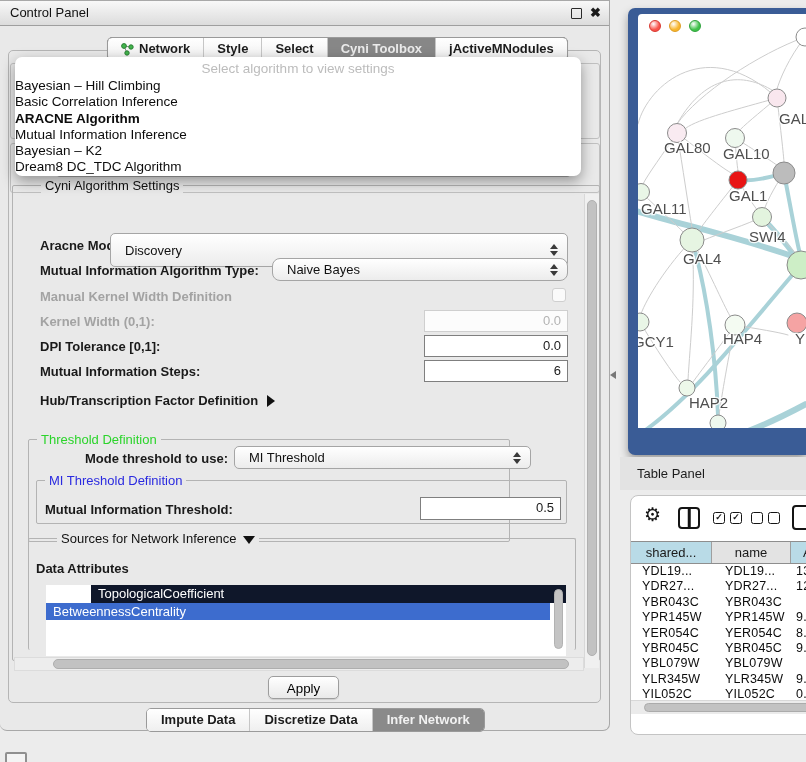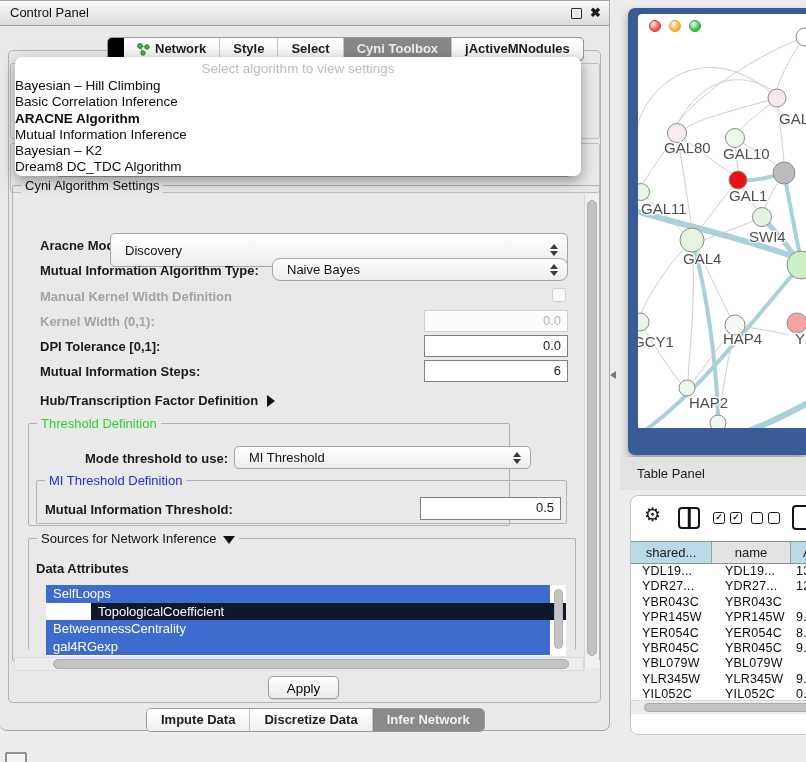--- a/index.html
+++ b/index.html
@@ -16,21 +16,21 @@
   .cp-title .ttl{position:absolute;left:10px;color:#111;}
   .btn-float{position:absolute;right:27px;top:7px;width:9px;height:9px;border:1.5px solid #2a2a2a;border-radius:1px;}
   .btn-close{position:absolute;right:8px;top:0;font-weight:bold;font-size:13px;color:#1a1a1a;line-height:24px;}
 
   .content-card{position:absolute;left:8px;top:49px;width:593px;height:653px;background:#e9e9e9;
       border:1px solid #b5b5b5;border-radius:5px;box-sizing:border-box;z-index:0;}
 
   
   .tabbar{position:absolute;left:107px;top:29px;height:22px;display:flex;z-index:10;
       border:1px solid #9a9a9a;border-radius:5px;overflow:hidden;background:#000000;
-      box-shadow:0 1px 1px rgba(0,0,0,.15);padding-left:16px;}
+      box-shadow:0 1px 1px rgba(0,0,0,.15);}
   .tabbar .seg{padding:0 13px;line-height:22px;font-weight:bold;color:#1c1c1c;white-space:nowrap;
       border-right:1px solid #c6c6c6;display:flex;align-items:center;gap:5px;background:linear-gradient(#ffffff,#efefef);}
   .tabbar .seg:last-child{border-right:none;}
   .tabbar .seg.sel{background:#878787;color:#ececec;text-shadow:none;}
 
   
   .bg-group{position:absolute;border:1px solid #c0c0c0;border-radius:3px;z-index:1;}
   .combo{background:linear-gradient(#ffffff,#ececec);border:1px solid #a5a5a5;border-radius:5px;
       box-sizing:border-box;display:flex;align-items:center;}
   .combo .ctext{flex:1;padding-left:14px;color:#111;white-space:nowrap;overflow:hidden;}
@@ -43,21 +43,21 @@
   
   .dropdown{position:absolute;left:15px;top:57px;width:566px;height:119px;background:#ffffff;
       border-radius:7px;box-shadow:0 5px 14px rgba(0,0,0,.38);z-index:50;overflow:hidden;}
   .dd-ph{height:19px;line-height:19px;text-align:center;color:#bcbcbc;font-size:13.5px;padding-top:2px;}
   .dd-item{height:16.3px;line-height:16.3px;padding-left:0;font-size:13.5px;color:#0c0c0c;white-space:nowrap;}
   .dd-item.sel{font-weight:bold;}
 
   
   .groupbox{position:absolute;border:1px solid #b3b3b3;border-radius:2px;box-sizing:border-box;z-index:2;}
   .gb-title{position:absolute;top:-8px;left:8px;background:#e9e9e9;padding:0 4px;font-size:13px;white-space:nowrap;z-index:3;}
-  .t-black{color:#111;}
+  .t-black{color:#111;margin-left:20px;}
   .t-blue{color:#2a2ae0;}
   .t-green{color:#2bd42b;}
 
   .lbl{position:absolute;font-weight:bold;color:#1a1a1a;white-space:nowrap;z-index:4;}
   .lbl.dis{color:#a3a3a3;}
   .field{position:absolute;background:#ffffff;border:1px solid #7f7f7f;box-sizing:border-box;
       text-align:right;padding-right:6px;line-height:20px;z-index:4;}
   .field.dis{border-color:#cfcfcf;background:#fcfcfc;color:#b3b3b3;}
   .checkbox{position:absolute;width:14px;height:14px;border:1px solid #cfcfcf;border-radius:3px;
       background:#fafafa;box-sizing:border-box;z-index:4;}
@@ -195,21 +195,21 @@
     <div class="checkbox" style="left:552px;top:287px;"></div>
     <span class="lbl dis" style="left:40px;top:313px;">Kernel Width (0,1):</span>
     <div class="field dis" style="left:424px;top:309px;width:144px;height:22px;"><span>0.0</span></div>
     <span class="lbl" style="left:40px;top:338px;">DPI Tolerance [0,1]:</span>
     <div class="field" style="left:424px;top:334px;width:144px;height:22px;"><span>0.0</span></div>
     <span class="lbl" style="left:40px;top:363px;">Mutual Information Steps:</span>
     <div class="field" style="left:424px;top:359px;width:144px;height:22px;"><span>6</span></div>
 
     <span class="lbl" style="left:40px;top:392px;z-index:4;"><span>Hub/Transcription Factor Definition</span><span class="tri-right"></span></span>
 
-    <div class="groupbox" style="left:28px;top:422px;width:482px;height:103px;">
+    <div class="groupbox" style="left:28px;top:438px;width:482px;height:103px;">
       <span class="gb-title t-green">Threshold Definition</span>
     </div>
     <span class="lbl" style="left:85px;top:450px;">Mode threshold to use:</span>
     <div class="combo abs" style="left:234px;top:445px;width:297px;height:23px;z-index:4;">
       <span class="ctext">MI Threshold</span>
       <span class="spin">
           <i class="up"></i>
           <i class="dn"></i>
         </span>
     </div>
@@ -218,24 +218,22 @@
     </div>
     <span class="lbl" style="left:45px;top:501px;">Mutual Information Threshold:</span>
     <div class="field" style="left:420px;top:496px;width:141px;height:23px;"><span>0.5</span></div>
 
     <div class="groupbox" style="left:28px;top:537px;width:548px;height:112px;border-bottom:none;">
       <span class="gb-title t-black"><span>Sources for Network Inference</span><span class="tri-down"></span></span>
     </div>
     <span class="lbl" style="left:36px;top:560px;">Data Attributes</span>
     <div class="attr-list" id="attr-list">
 
-    <div class="attr-item" style="background: rgb(61, 108, 206);">SelfLoops</div>
         <div class="attr-item" style="background: #0f172a; margin-left: 45px;">TopologicalCoefficient</div>
         <div class="attr-item" style="background: rgb(61, 108, 206);">BetweennessCentrality</div>
-        <div class="attr-item" style="background: rgb(61, 108, 206);">gal4RGexp</div>
         <div class="attr-sb"></div>
       </div>
 
     <div class="hsb-track">
         <div class="hsb-thumb"></div>
       </div>
 
     <button class="apply">Apply</button>
 
     <div class="bottom-tabs">

